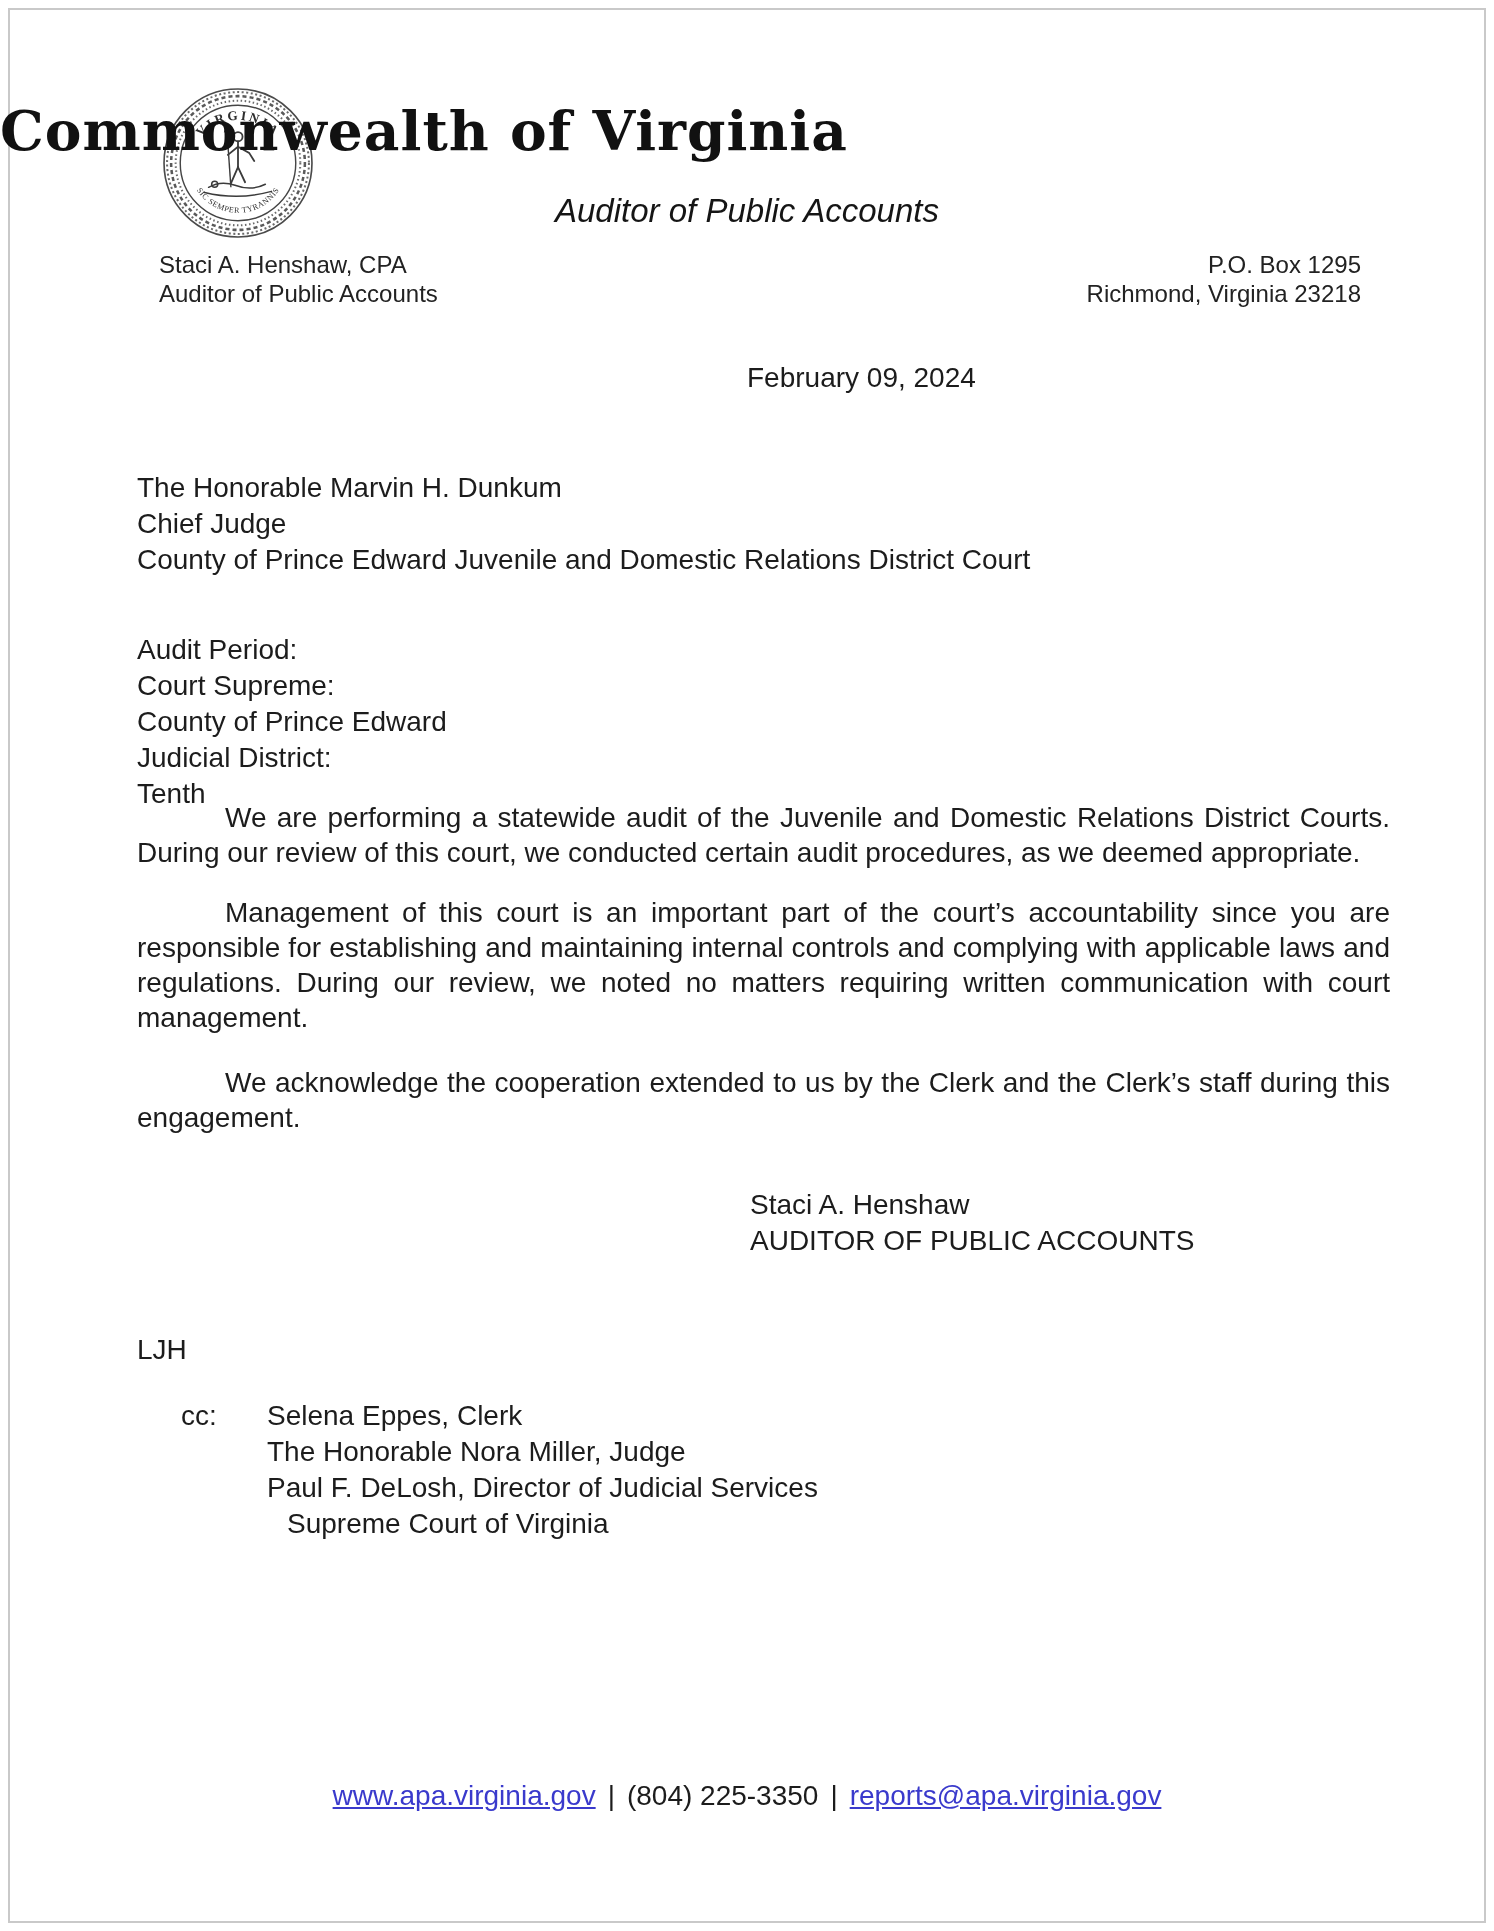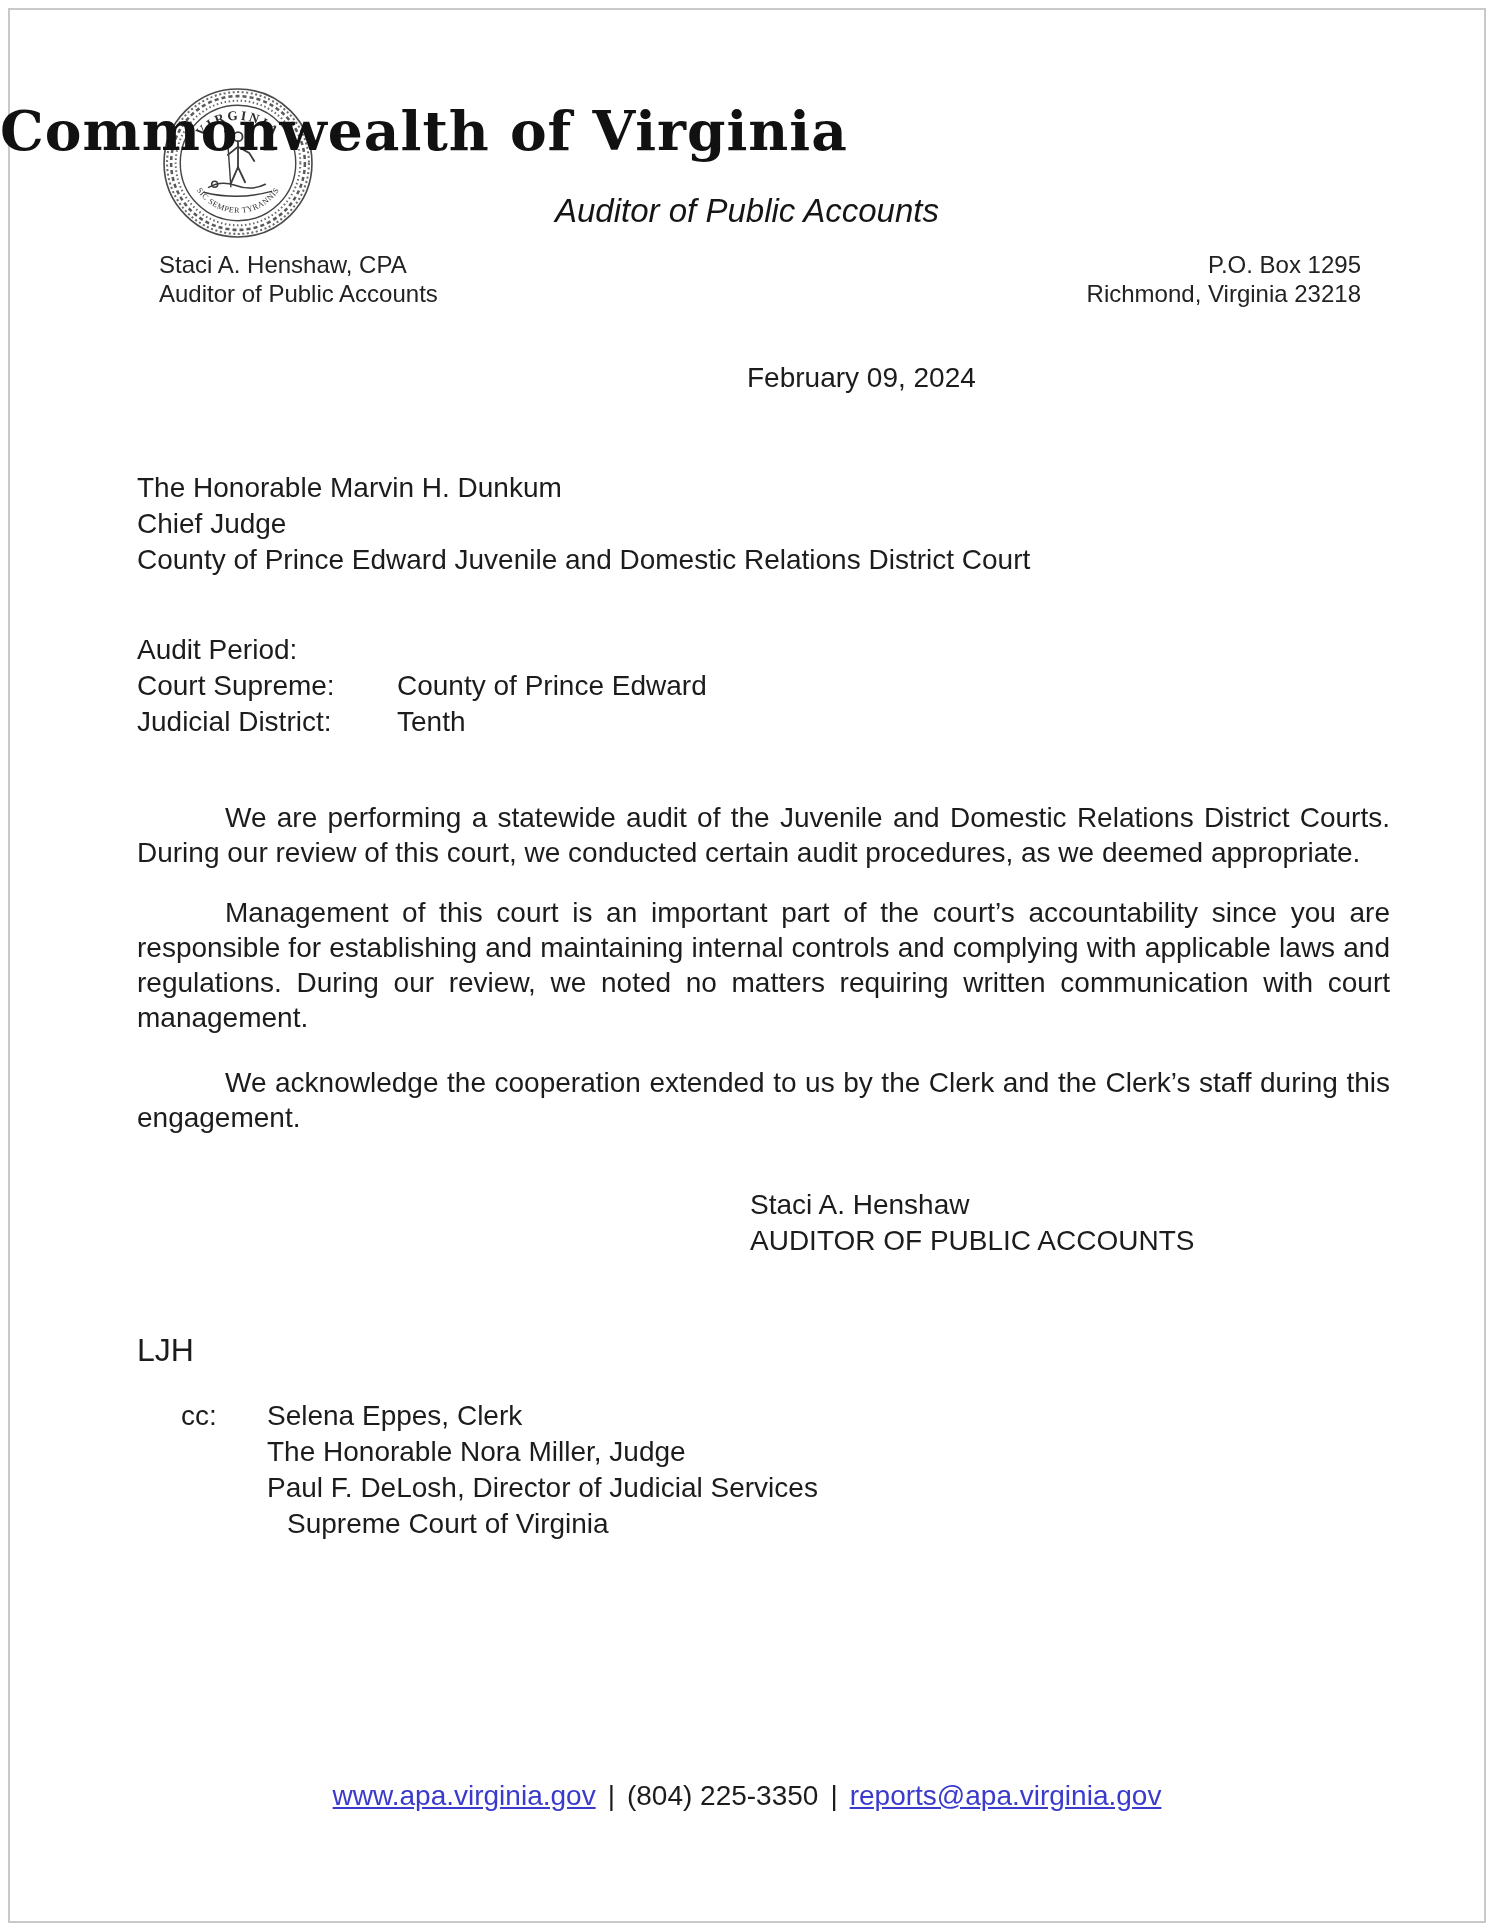--- a/index.html
+++ b/index.html
@@ -70,21 +70,21 @@
     left: 137px; top: 470px;
     font-size: 28px;
     line-height: 36px;
   }
   .audit-info {
     position: absolute;
     left: 137px; top: 632px;
     font-size: 28px;
     line-height: 36px;
   }
-  .audit-row { display: flex; }
+  .audit-row { display: flex; flex-direction: column; }
   .audit-label { width: 260px; }
   .para {
     position: absolute;
     left: 137px;
     width: 1253px;
     font-size: 28px;
     line-height: 35px;
     text-align: justify;
     text-indent: 88px;
   }
@@ -93,21 +93,21 @@
   .para-3 { top: 1065px; }
   .signature {
     position: absolute;
     left: 750px; top: 1187px;
     font-size: 28px;
     line-height: 36px;
   }
   .initials {
     position: absolute;
     left: 137px; top: 1332px;
-    font-size: 32px;
+    font-size: 28px;
     line-height: 36px;
   }
   .cc-block {
     position: absolute;
     left: 137px; top: 1398px;
     font-size: 28px;
     line-height: 36px;
   }
   .cc-row { display: flex; margin-left: 44px; }
   .cc-label { width: 86px; }

